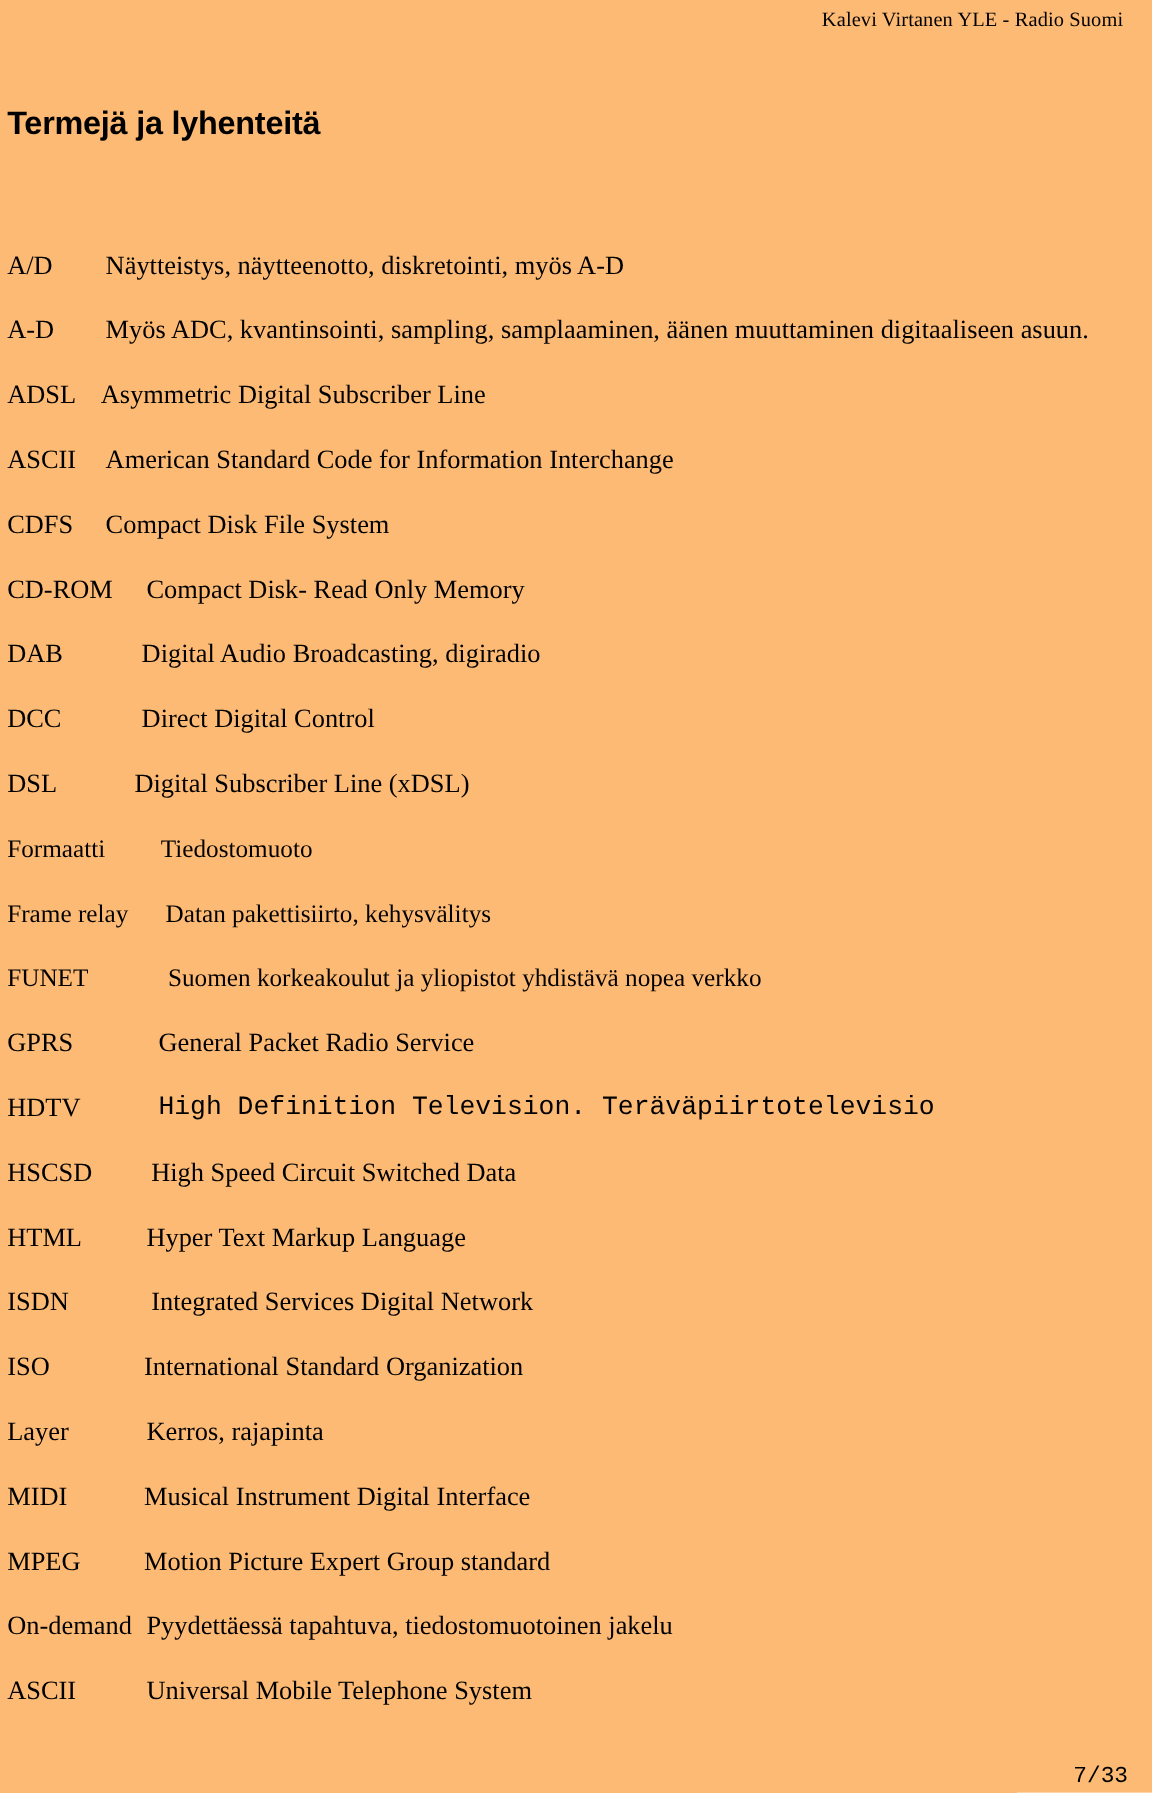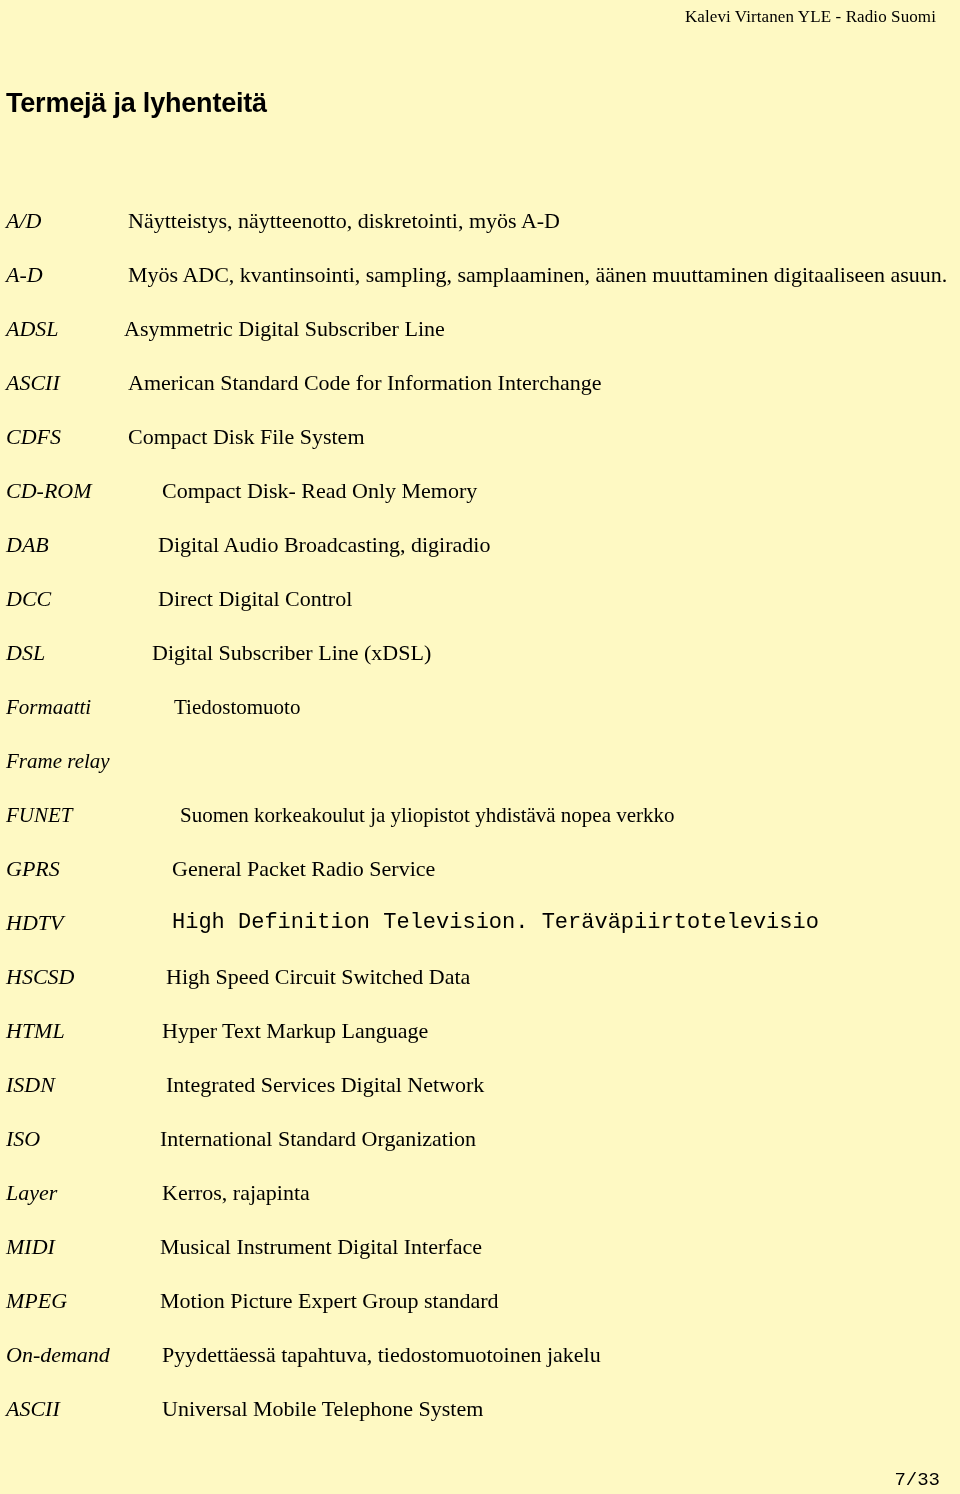--- a/index.html
+++ b/index.html
@@ -10,21 +10,21 @@
   }
   body {
     font-family: "Liberation Serif", "DejaVu Serif", serif;
     color: #000000;
     -webkit-font-smoothing: antialiased;
   }
   .page {
     position: relative;
     width: 960px;
     height: 1494px;
-    background: #fef9c3;
+    background: #fdba74;
     overflow: hidden;
     box-sizing: border-box;
   }
 
   
   .page-header {
     position: absolute;
     top: 6px;
     left: 0;
     right: 24px;
@@ -61,29 +61,27 @@
     height: 54px;
     white-space: nowrap;
   }
   .entry .term {
     position: absolute;
     left: 6px;
     top: 0;
     font-size: 22px;
     line-height: 28px;
     white-space: nowrap;
-    font-style: italic;
   }
   .entry .definition {
     position: absolute;
     top: 0;
     font-size: 22px;
     line-height: 28px;
     white-space: nowrap;
-    margin-left: 40px;
   }
   
   .entry.compact .term,
   .entry.compact .definition {
     font-size: 21px;
   }
 
   
   .page-footer {
     position: absolute;
@@ -156,20 +154,21 @@
       <div class="entry">
         <span class="term">DSL</span>
         <span class="definition" style="left: 112px;">Digital Subscriber Line  (xDSL)</span>
       </div>
       <div class="entry compact">
         <span class="term">Formaatti</span>
         <span class="definition" style="left: 134px;">Tiedostomuoto</span>
       </div>
       <div class="entry compact">
         <span class="term">Frame relay</span>
+        <span class="definition" style="left: 138px;">Datan pakettisiirto, kehysvälitys</span>
       </div>
       <div class="entry compact">
         <span class="term">FUNET</span>
         <span class="definition" style="left: 140px;">Suomen korkeakoulut ja yliopistot yhdistävä nopea verkko</span>
       </div>
       <div class="entry">
         <span class="term">GPRS</span>
         <span class="definition" style="left: 132px;">General Packet Radio Service</span>
       </div>
       <div class="entry">

